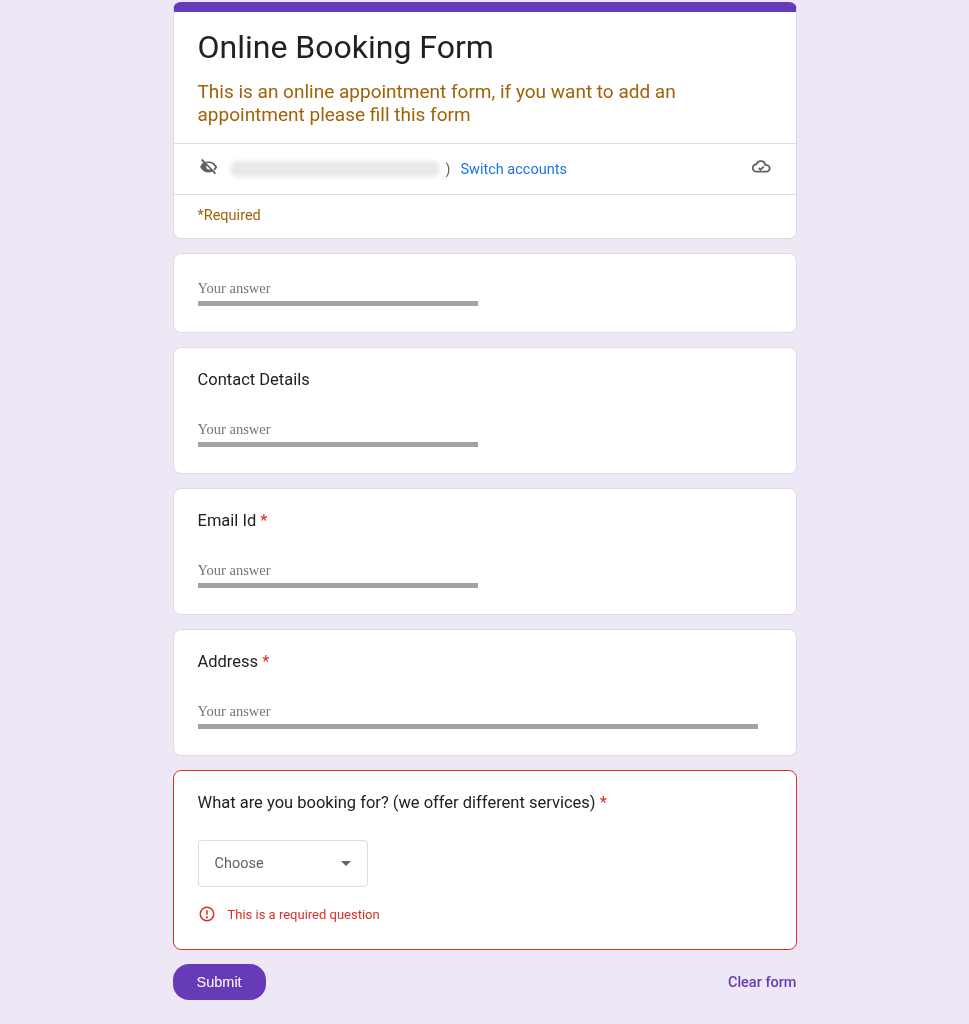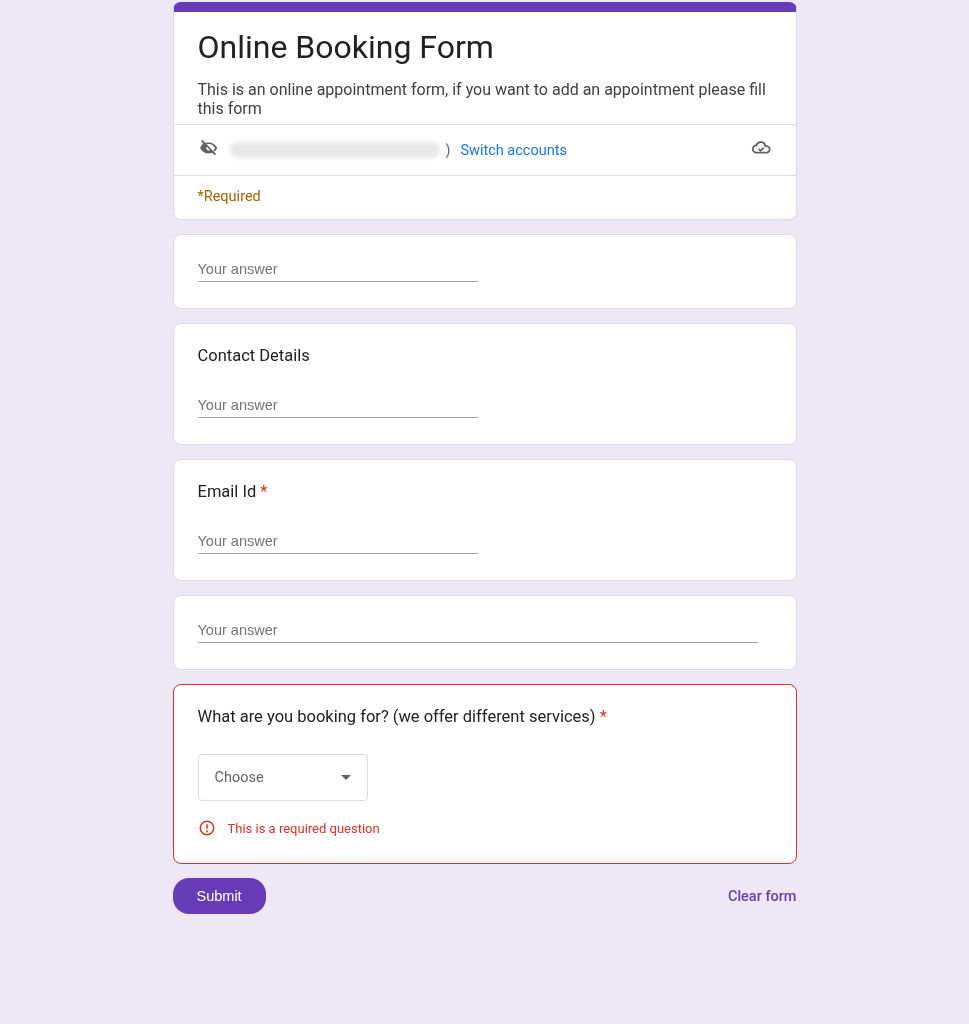--- a/index.html
+++ b/index.html
@@ -27,23 +27,23 @@
     padding-top: 16px;
     padding-bottom: 14px;
   }
   .form-title {
     font-size: 32px;
     font-weight: 400;
     color: #202124;
     margin-bottom: 14px;
   }
   .form-desc {
-    font-size: 16px;
-    color: #404040;
-    margin-bottom: 6px;
+    font-size: 19px;
+    color: #a16207;
+    margin-bottom: 17px;
   }
   .account-row {
     display: flex;
     align-items: center;
     gap: 10px;
     border-top: 1px solid #dadce0;
     border-bottom: 1px solid #dadce0;
     margin: 0 -24px;
     padding: 12px 24px;
   }
@@ -69,26 +69,27 @@
   }
   .q-label {
     font-size: 16.5px;
     color: #202124;
     margin-bottom: 28px;
   }
   .underline { text-decoration: underline; }
   .star { color: #d93025; }
   .short-input, .long-input {
     border: none;
-    border-bottom: 1px solid #a3a3a3;
+    border-bottom: 5px solid #a3a3a3;
     font-size: 14.5px;
     padding: 4px 0;
     outline: none;
     color: #202124;
     background: transparent;
+    font-family: Liberation Serif, serif;
   }
   .short-input { width: 280px; }
   .long-input { width: 560px; }
   .short-input::placeholder, .long-input::placeholder { color: #70757a; }
   .error-card {
     border: 1px solid #d93025;
   }
   .dropdown {
     display: inline-flex;
     align-items: center;
@@ -176,20 +177,24 @@
 
   <div class="card">
     <div class="q-label">
       <span>Email Id</span>
       <span class="star"> *</span>
     </div>
     <input class="short-input" type="text" placeholder="Your answer" style="">
   </div>
 
   <div class="card">
+    <div class="q-label">
+      <span>Address</span>
+      <span class="star"> *</span>
+    </div>
     <input class="long-input" type="text" placeholder="Your answer" style="">
   </div>
 
   <div class="card error-card">
     <div class="q-label">
       <span>What are you booking for? (we offer different services)</span>
       <span class="star"> *</span>
     </div>
     <div class="dropdown">
       <span>Choose</span>

